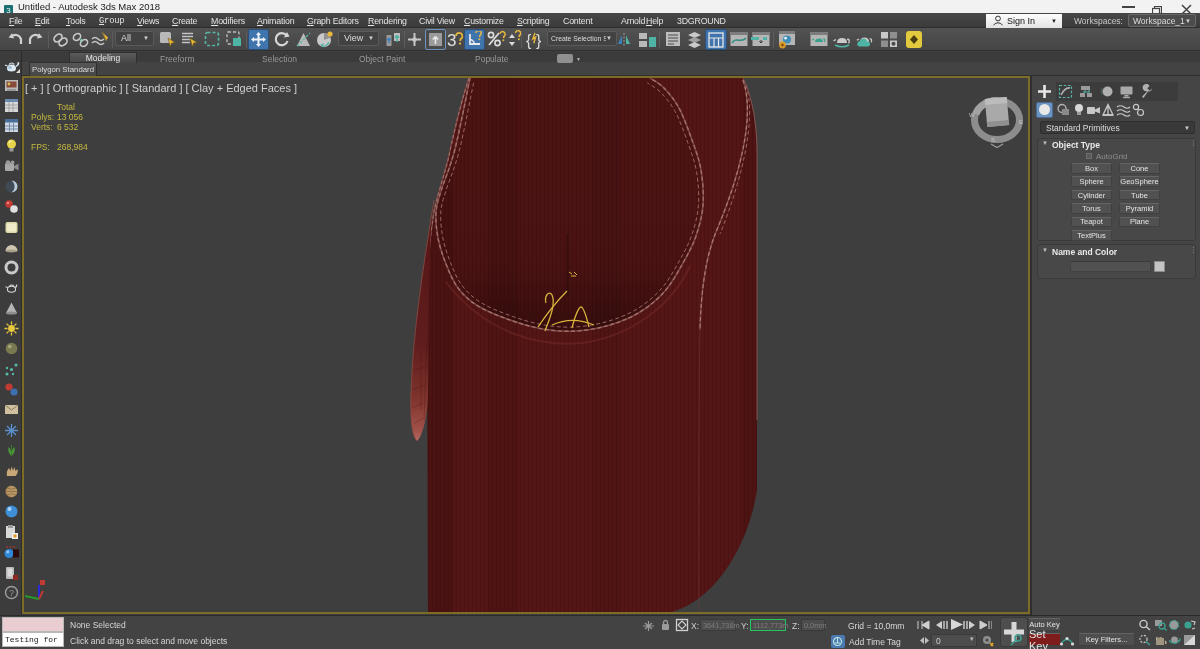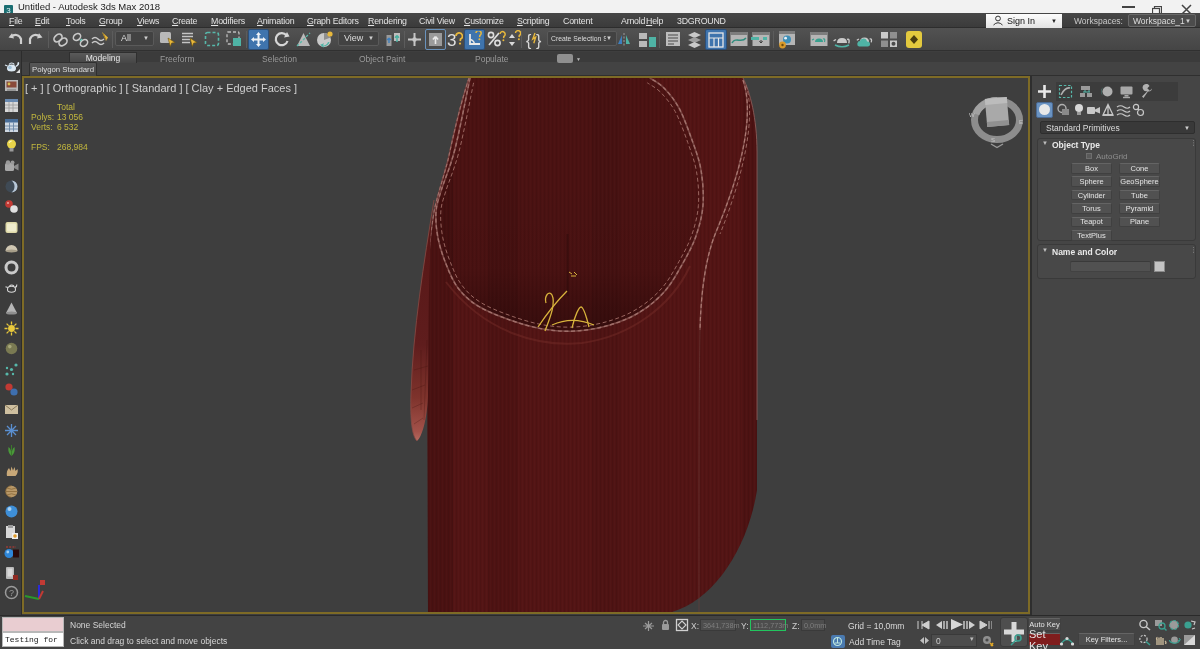--- a/index.html
+++ b/index.html
@@ -30,21 +30,21 @@
       </svg></div>
 <div class="abs" style="left:1181px;top:1px;width:11px;height:11px;">
  <svg width="11" height="11">
         <path d="M1,1 L10,10 M10,1 L1,10" stroke="#444" stroke-width="1.5"></path>
       </svg>
 </div>
 <div class="abs" style="left:0;top:13px;width:1200px;height:15px;background:linear-gradient(#474747,#3b3b3b);border-bottom:1px solid #2d2d2d;"></div>
 <div class="abs" style="left:9px;top:15.5px;font-size:8.8px;letter-spacing:-0.2px;color:#e3e3e3;"><span style="text-decoration:underline;">F</span>ile</div>
 <div class="abs" style="left:35px;top:15.5px;font-size:8.8px;letter-spacing:-0.2px;color:#e3e3e3;"><span style="text-decoration:underline;">E</span>dit</div>
 <div class="abs" style="left:66px;top:15.5px;font-size:8.8px;letter-spacing:-0.2px;color:#e3e3e3;"><span style="text-decoration:underline;">T</span>ools</div>
-<div class="abs" style="left:99px;top:15.5px;font-size:8.8px;letter-spacing:-0.2px;color:#e3e3e3;"><span style="text-decoration:underline;">G</span>roup</div>
+<div class="abs" style="left:99px;top:15.5px;font-size:8.8px;letter-spacing:-0.2px;color:#e3e3e3;font-family:Liberation Mono, monospace;"><span style="text-decoration:underline;">G</span>roup</div>
 <div class="abs" style="left:137px;top:15.5px;font-size:8.8px;letter-spacing:-0.2px;color:#e3e3e3;"><span style="text-decoration:underline;">V</span>iews</div>
 <div class="abs" style="left:172px;top:15.5px;font-size:8.8px;letter-spacing:-0.2px;color:#e3e3e3;"><span style="text-decoration:underline;">C</span>reate</div>
 <div class="abs" style="left:211px;top:15.5px;font-size:8.8px;letter-spacing:-0.2px;color:#e3e3e3;"><span style="text-decoration:underline;">M</span>odifiers</div>
 <div class="abs" style="left:257px;top:15.5px;font-size:8.8px;letter-spacing:-0.2px;color:#e3e3e3;"><span style="text-decoration:underline;">A</span>nimation</div>
 <div class="abs" style="left:307px;top:15.5px;font-size:8.8px;letter-spacing:-0.2px;color:#e3e3e3;"><span style="text-decoration:underline;">G</span>raph Editors</div>
 <div class="abs" style="left:368px;top:15.5px;font-size:8.8px;letter-spacing:-0.2px;color:#e3e3e3;"><span style="text-decoration:underline;">R</span>endering</div>
 <div class="abs" style="left:419px;top:15.5px;font-size:8.8px;letter-spacing:-0.2px;color:#e3e3e3;">Civil View</div>
 <div class="abs" style="left:464px;top:15.5px;font-size:8.8px;letter-spacing:-0.2px;color:#e3e3e3;"><span style="text-decoration:underline;">C</span>ustomize</div>
 <div class="abs" style="left:517px;top:15.5px;font-size:8.8px;letter-spacing:-0.2px;color:#e3e3e3;"><span style="text-decoration:underline;">S</span>cripting</div>
 <div class="abs" style="left:563px;top:15.5px;font-size:8.8px;letter-spacing:-0.2px;color:#e3e3e3;">Content</div>

